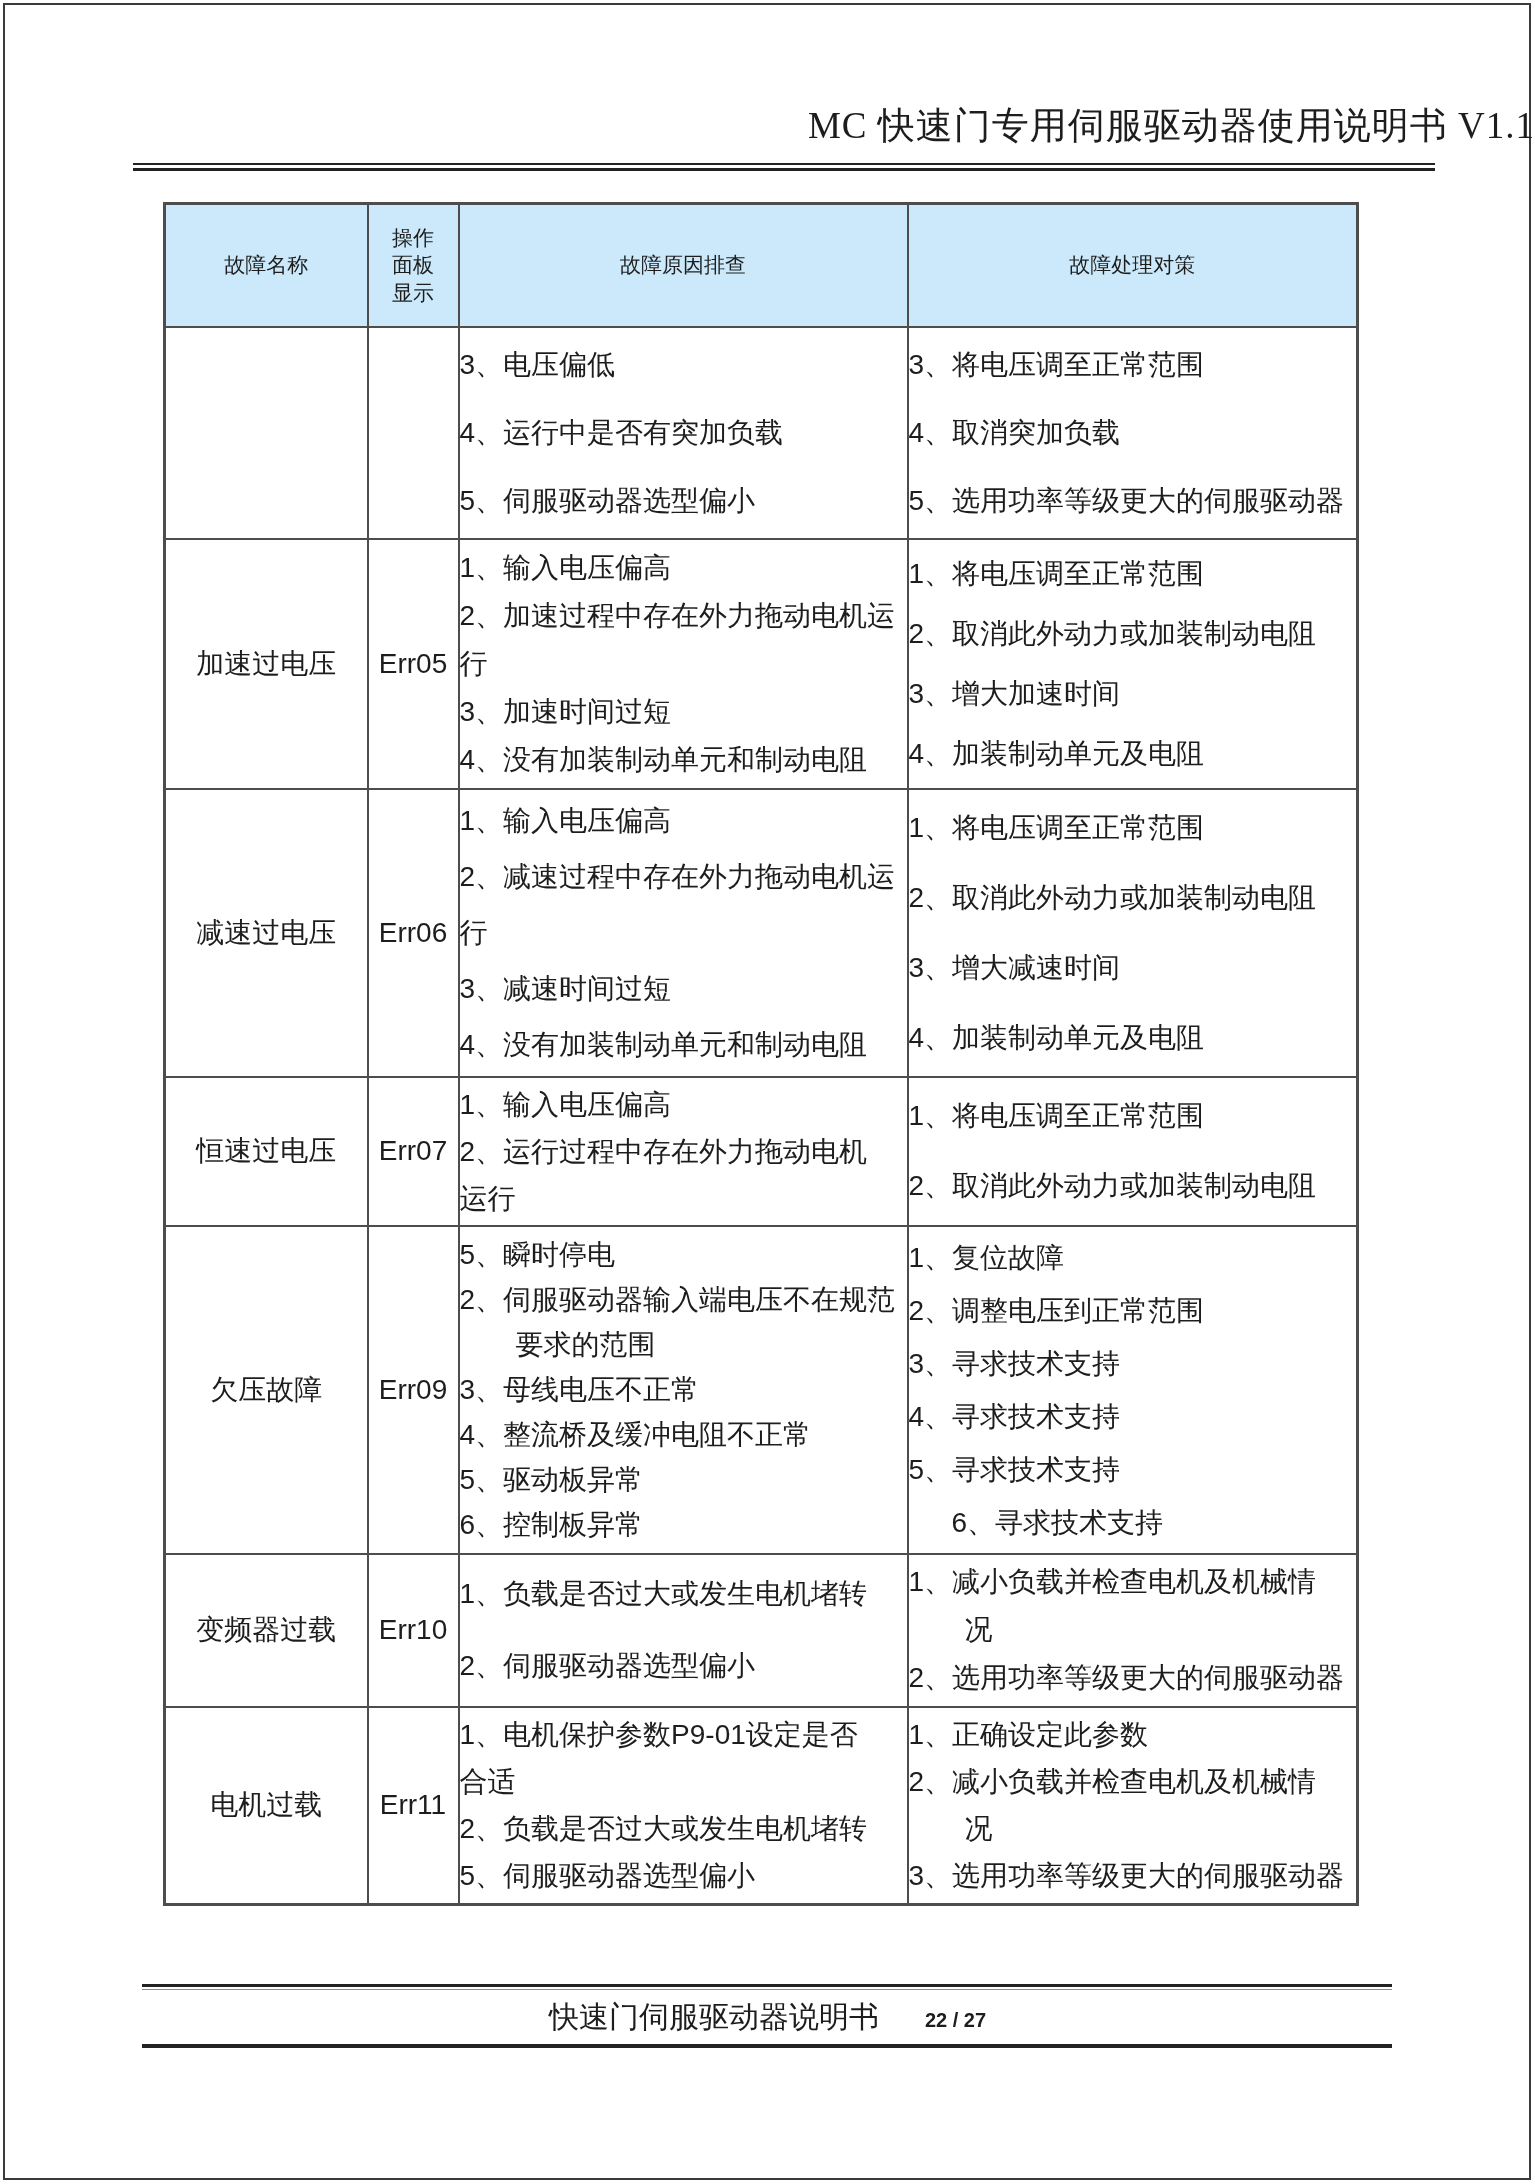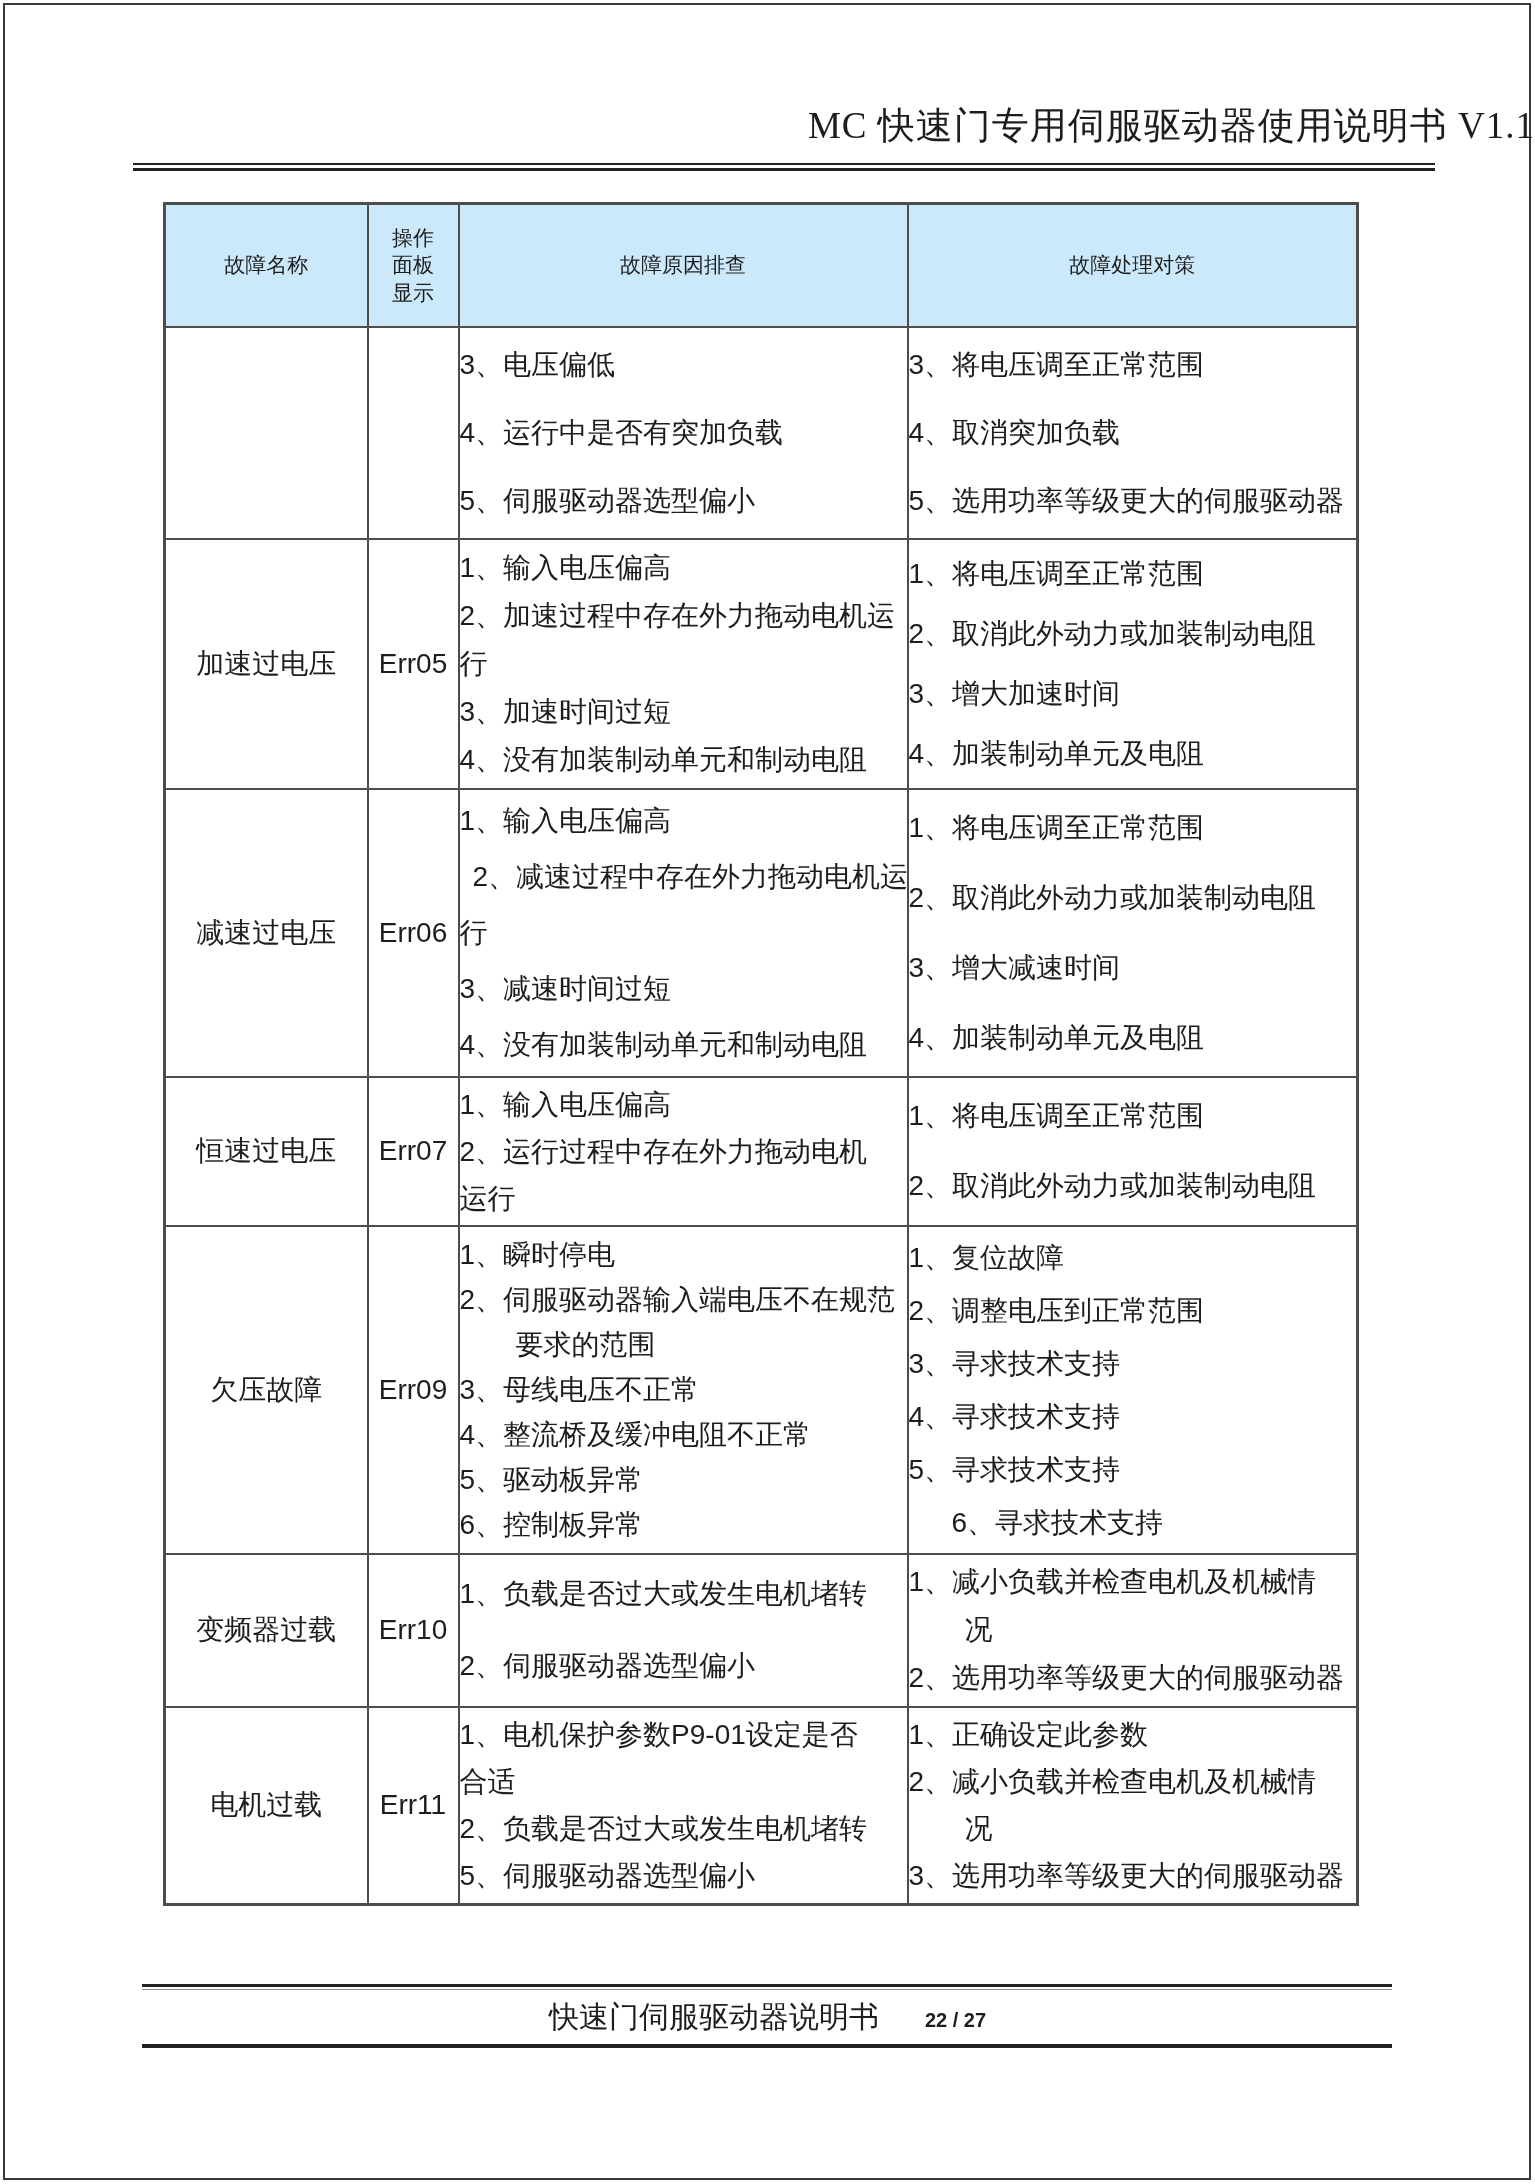--- a/index.html
+++ b/index.html
@@ -137,21 +137,21 @@
             <div class="line" style="line-height: 60px;">2、取消此外动力或加装制动电阻</div>
             <div class="line" style="line-height: 60px;">3、增大加速时间</div>
             <div class="line" style="line-height: 60px;">4、加装制动单元及电阻</div>
           </td>
         </tr>
         <tr style="height: 288px;">
           <td class="c-name">减速过电压</td>
           <td class="c-code">Err06</td>
           <td class="c-cause">
             <div class="line" style="line-height: 56px;">1、输入电压偏高</div>
-            <div class="line" style="line-height: 56px; padding-left: 13px;">2、减速过程中存在外力拖动电机运</div>
+            <div class="line" style="line-height: 56px;">2、减速过程中存在外力拖动电机运</div>
             <div class="line" style="line-height: 56px;">行</div>
             <div class="line" style="line-height: 56px;">3、减速时间过短</div>
             <div class="line" style="line-height: 56px;">4、没有加装制动单元和制动电阻</div>
           </td>
           <td class="c-action">
             <div class="line" style="line-height: 70px;">1、将电压调至正常范围</div>
             <div class="line" style="line-height: 70px;">2、取消此外动力或加装制动电阻</div>
             <div class="line" style="line-height: 70px;">3、增大减速时间</div>
             <div class="line" style="line-height: 70px;">4、加装制动单元及电阻</div>
           </td>
@@ -166,21 +166,21 @@
           </td>
           <td class="c-action">
             <div class="line" style="line-height: 70px;">1、将电压调至正常范围</div>
             <div class="line" style="line-height: 70px;">2、取消此外动力或加装制动电阻</div>
           </td>
         </tr>
         <tr style="height: 328px;">
           <td class="c-name">欠压故障</td>
           <td class="c-code">Err09</td>
           <td class="c-cause">
-            <div class="line" style="line-height: 45px;">1、瞬时停电</div>
+            <div class="line" style="line-height: 45px;">5、瞬时停电</div>
             <div class="line" style="line-height: 45px;">2、伺服驱动器输入端电压不在规范</div>
             <div class="line" style="line-height: 45px;">　　要求的范围</div>
             <div class="line" style="line-height: 45px;">3、母线电压不正常</div>
             <div class="line" style="line-height: 45px;">4、整流桥及缓冲电阻不正常</div>
             <div class="line" style="line-height: 45px;">5、驱动板异常</div>
             <div class="line" style="line-height: 45px;">6、控制板异常</div>
           </td>
           <td class="c-action">
             <div class="line" style="line-height: 53px;">1、复位故障</div>
             <div class="line" style="line-height: 53px;">2、调整电压到正常范围</div>

